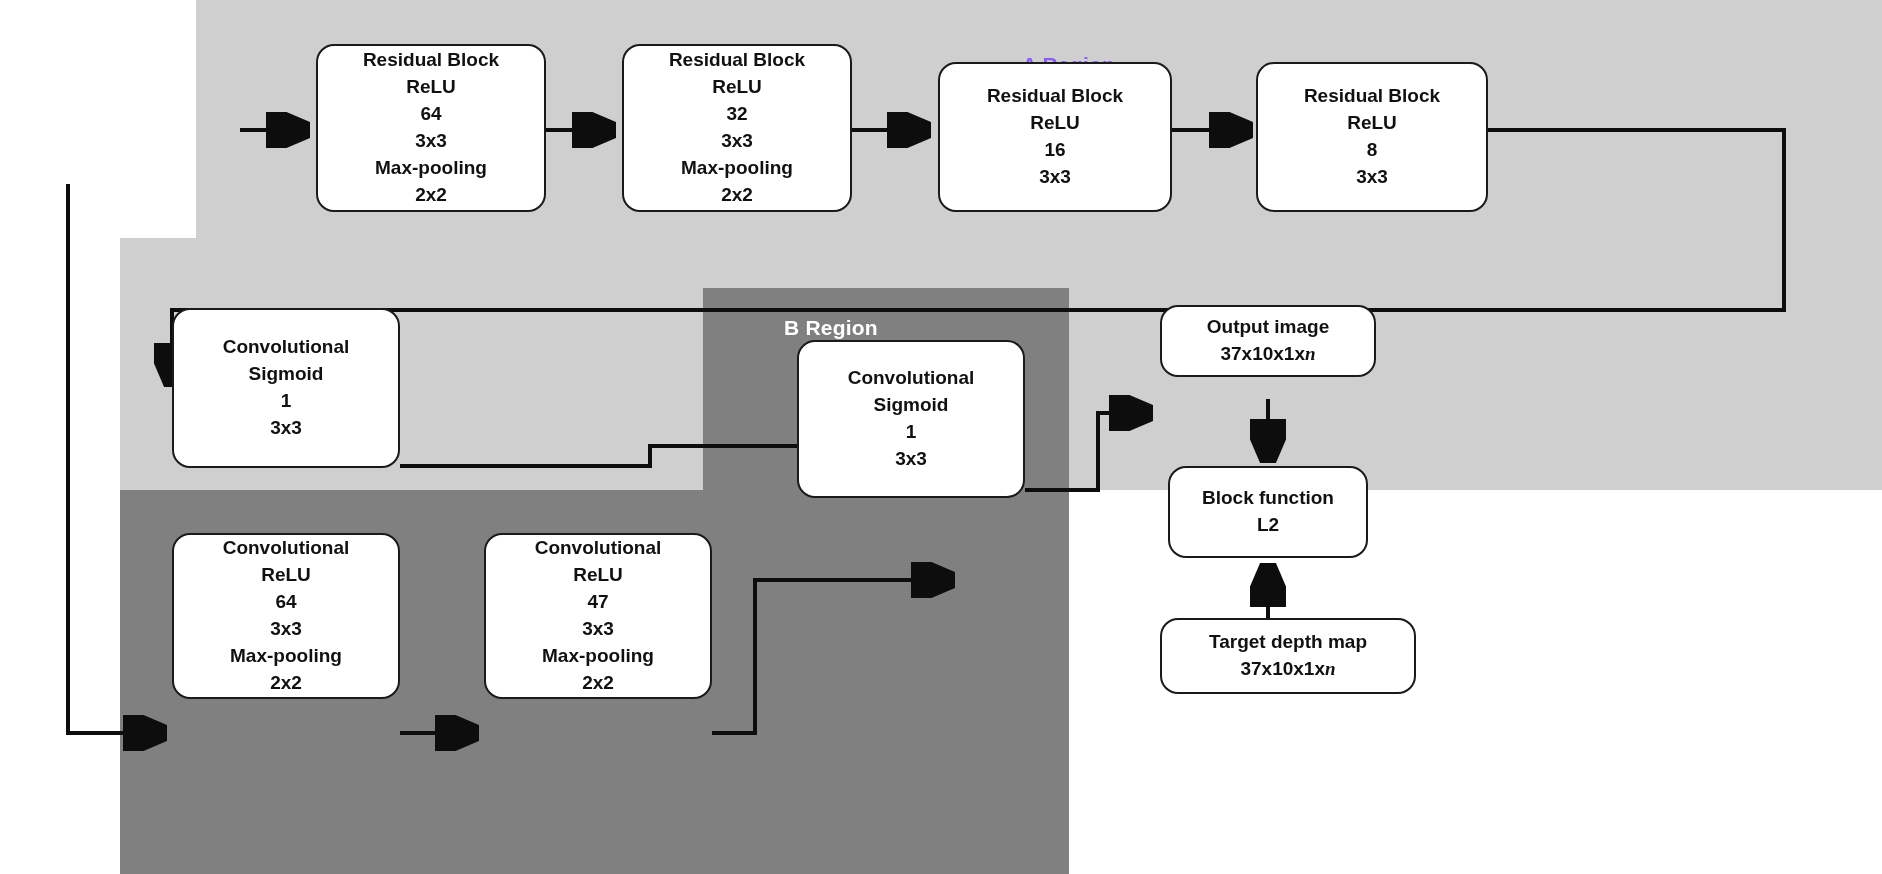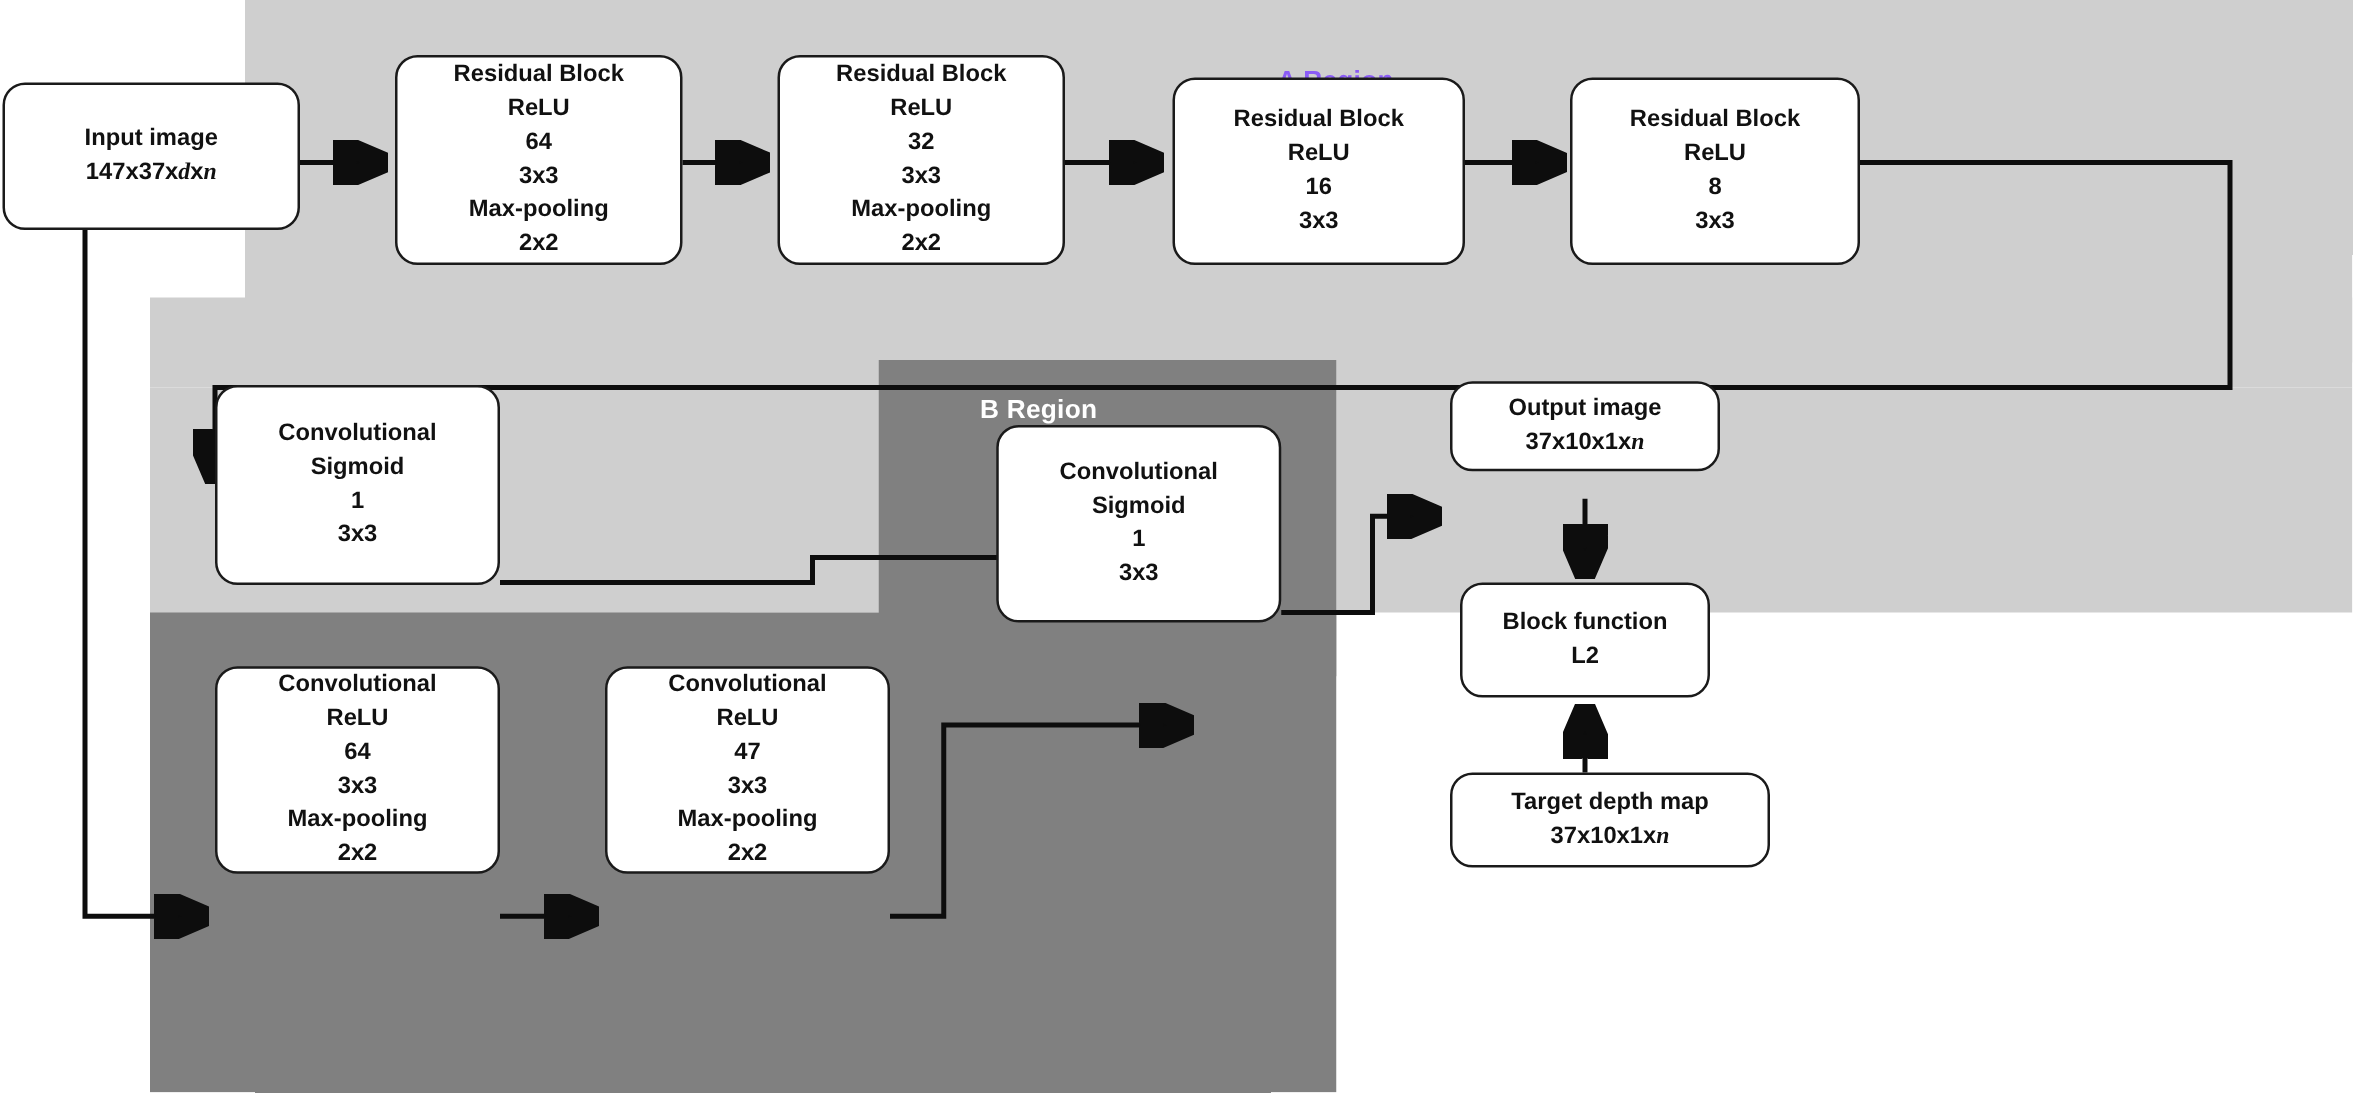--- a/index.html
+++ b/index.html
@@ -84,24 +84,20 @@
 
     <path d="M712,733 L755,733 L755,580 L952,580" marker-end="url(#ah)"></path>
 
     <path d="M1025,490 L1098,490 L1098,413 L1150,413" marker-end="url(#ah)"></path>
 
     <path d="M1268,399 L1268,460" marker-end="url(#ah)"></path>
 
     <path d="M1268,618 L1268,566" marker-end="url(#ah)"></path>
   </svg>
 
-  <div class="node" style="left:2px;top:66px;width:238px;height:118px;">
-      <span class="ln">Input image</span>
-      <span class="ln">147x37x<i>d</i>x<i>n</i></span>
-    </div>
 
   <div class="node" style="left:316px;top:44px;width:230px;height:168px;">
       <span class="ln">Residual Block</span>
       <span class="ln">ReLU</span>
       <span class="ln">64</span>
       <span class="ln">3x3</span>
       <span class="ln">Max-pooling</span>
       <span class="ln">2x2</span>
     </div>
 

